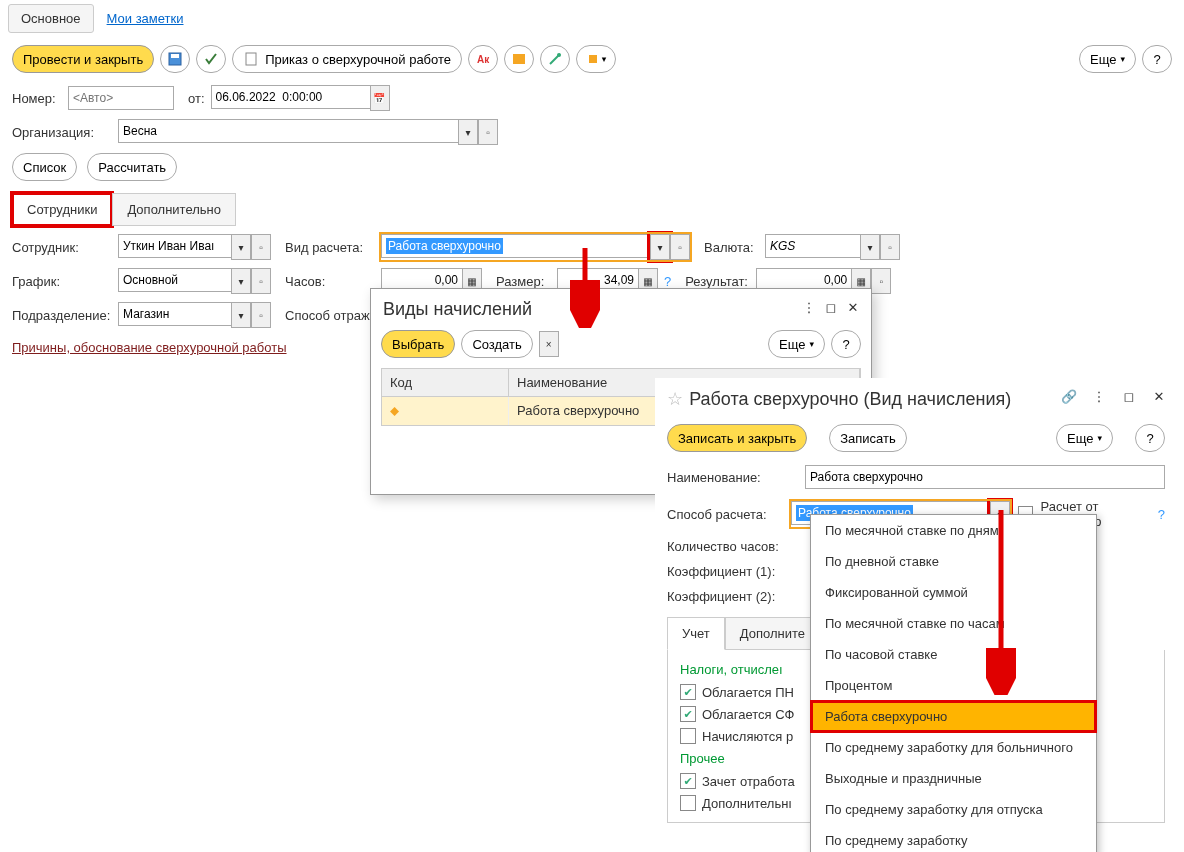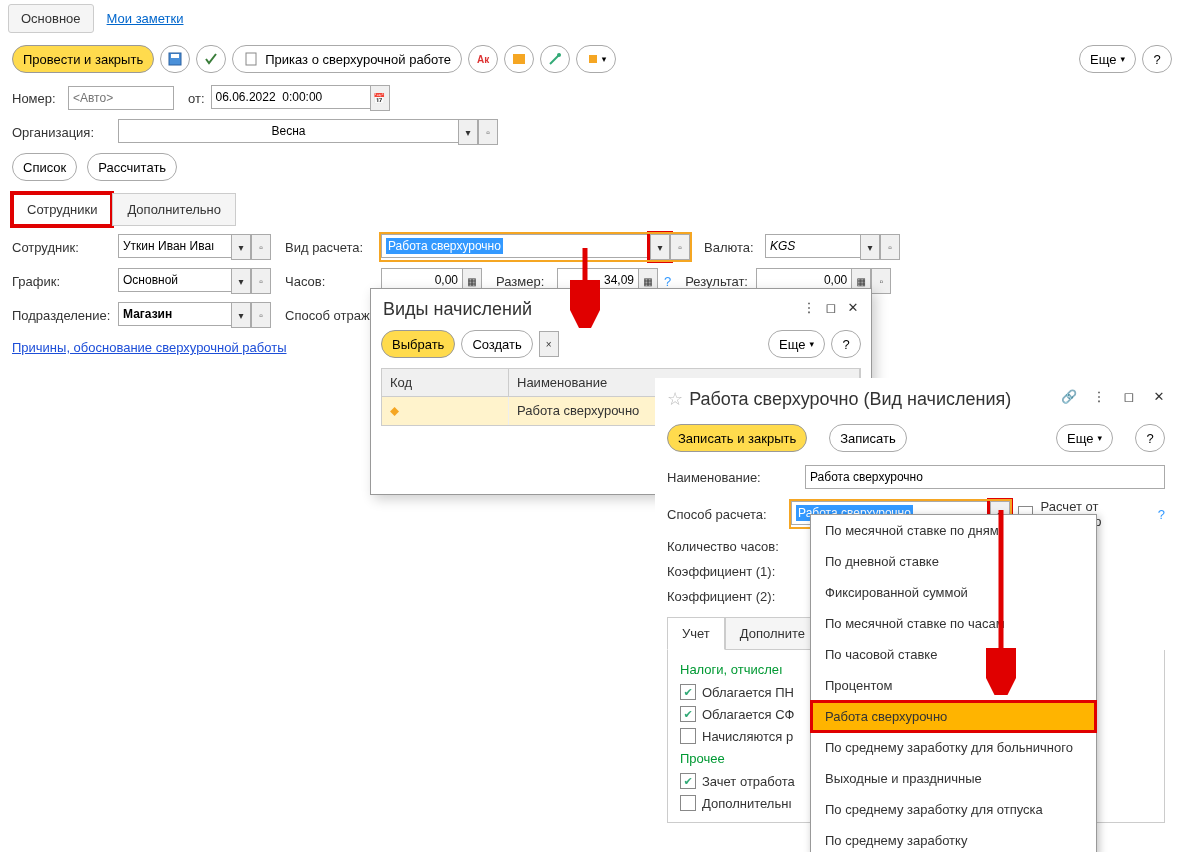--- a/index.html
+++ b/index.html
@@ -18,21 +18,21 @@
 .input{height:22px;border:1px solid #aaa;padding:0 4px;font-size:12px;background:#fff}
 .combo{display:flex}
 .combo .input{border-right:none}
 .combo-btn{width:18px;height:24px;border:1px solid #aaa;border-left:1px solid #aaa;background:#f0f0f0;display:flex;align-items:center;justify-content:center;cursor:pointer;font-size:10px}
 .section-tabs{display:flex;margin:8px 12px 0}
 .section-tab{padding:8px 14px;border:1px solid #ccc;background:#f5f5f5;cursor:pointer;font-size:13px}
 .section-tab.active{background:#fff;border-bottom:1px solid #fff}
 .red-box{outline:4px solid #e00000;outline-offset:-2px}
 .red-box-thin{outline:3px solid #e00000}
 .yellow-box{outline:2px solid #f5a623}
-.greenlink{color:#1d4ed8;text-decoration:underline;cursor:pointer;padding:8px 12px;display:inline-block}
+.greenlink{color:#7f1d1d;text-decoration:underline;cursor:pointer;padding:8px 12px;display:inline-block}
 .sel{background:#3399ff;color:#fff;padding:1px 2px}
 
 
 .win{position:absolute;background:#fff;border:1px solid #999;box-shadow:4px 4px 12px rgba(0,0,0,.2)}
 .win-title{display:flex;align-items:center;padding:10px 12px 6px;font-size:18px}
 .win-controls{position:absolute;top:8px;right:8px;display:flex;gap:2px}
 .win-ctrl{width:20px;height:20px;display:flex;align-items:center;justify-content:center;cursor:pointer;font-size:13px}
 .grid{border:1px solid #ccc;margin:6px 10px}
 .grid-head{display:flex;background:#f0f0f0;border-bottom:1px solid #ccc}
 .grid-head .cell{padding:6px 8px;border-right:1px solid #ccc;font-size:13px}
@@ -123,21 +123,21 @@
     <span style="margin-left:8px">от:</span>
     <div class="combo">
       <input class="input" style="width: 150px;" value="06.06.2022  0:00:00">
       <div class="combo-btn">📅</div>
     </div>
   </div>
 
   <div class="formrow">
     <span class="label">Организация:</span>
     <div class="combo" style="width:380px">
-      <input class="input" style="flex: 1 1 0%; text-align: center;" value="Весна">
+      <input class="input" style="flex: 1 1 0%;" value="Весна">
       <div class="combo-btn">▾</div>
       <div class="combo-btn">▫</div>
     </div>
   </div>
 
   <div class="formrow" style="gap:10px">
     <button class="btn">Список</button>
     <button class="btn">Рассчитать</button>
   </div>
 
@@ -192,21 +192,21 @@
       <div class="combo">
           <input class="input" style="width: 86px; text-align: right;" value="0,00">
           <div class="combo-btn">▦</div>
           <div class="combo-btn">▫</div>
         </div>
     </div>
 
     <div class="formrow">
       <span class="label">Подразделение:</span>
       <div class="combo">
-          <input class="input" style="width: 104px; font-weight: bold;" value="Магазин">
+          <input class="input" style="width: 104px;" value="Магазин">
           <div class="combo-btn">▾</div>
           <div class="combo-btn">▫</div>
         </div>
       <span style="margin-left:8px">Способ отраж</span>
     </div>
 
     <a class="greenlink">Причины, обоснование сверхурочной работы</a>
   </div>
 
   <svg class="arrow" style="left:570px;top:248px" width="30" height="80">

